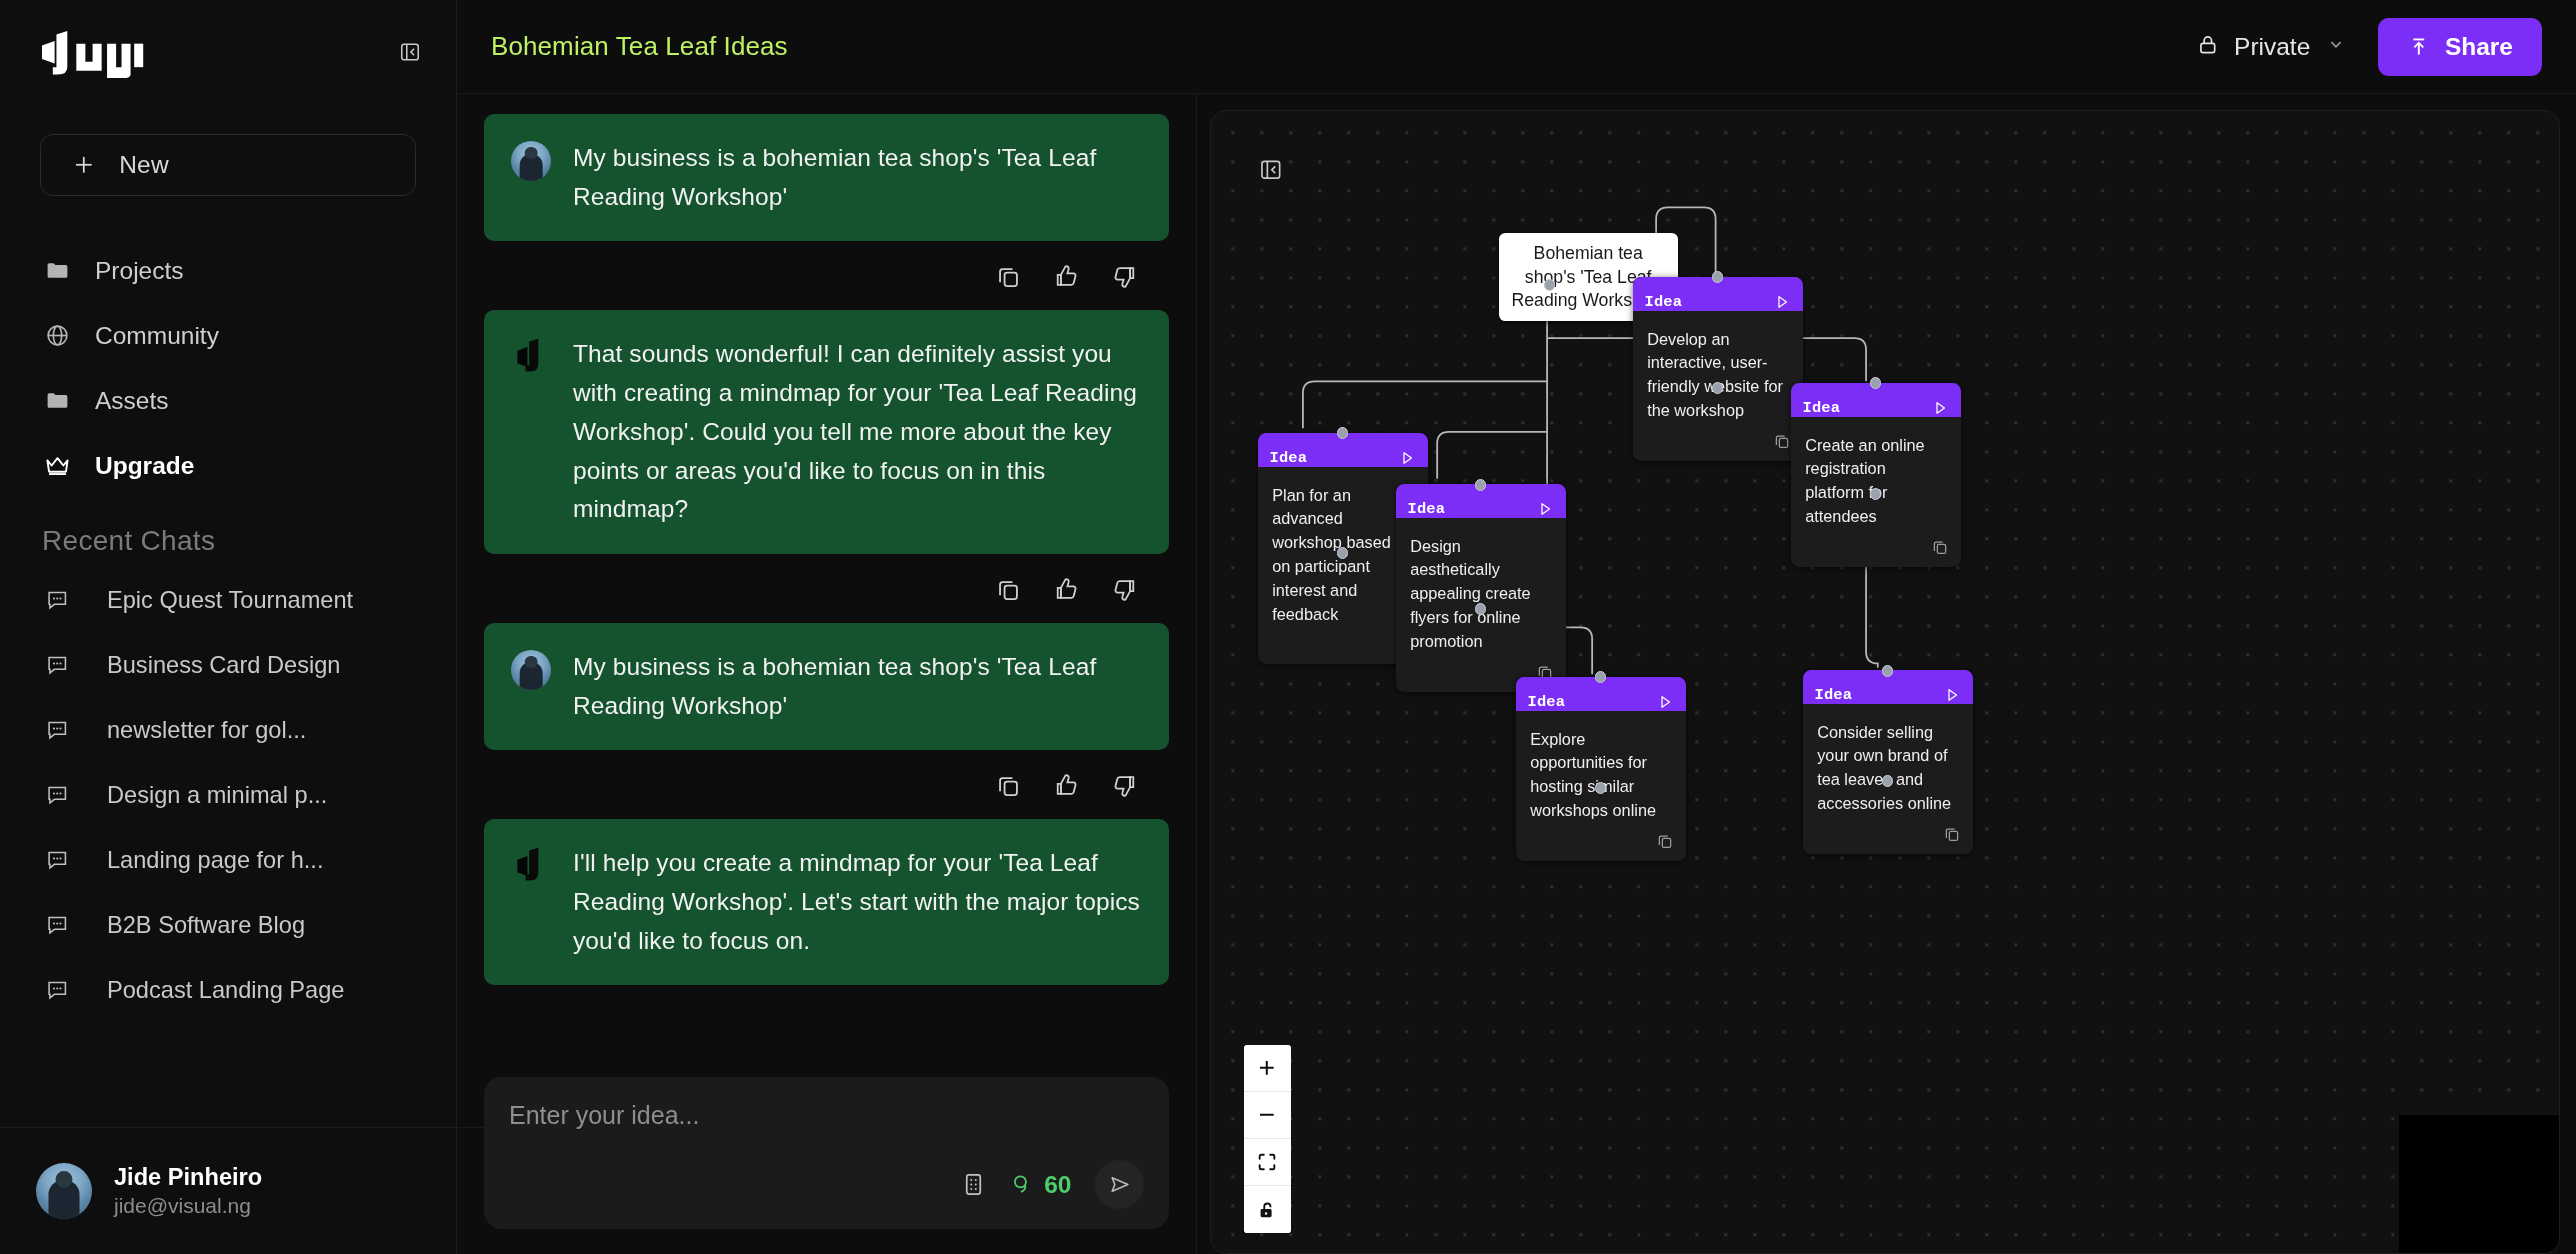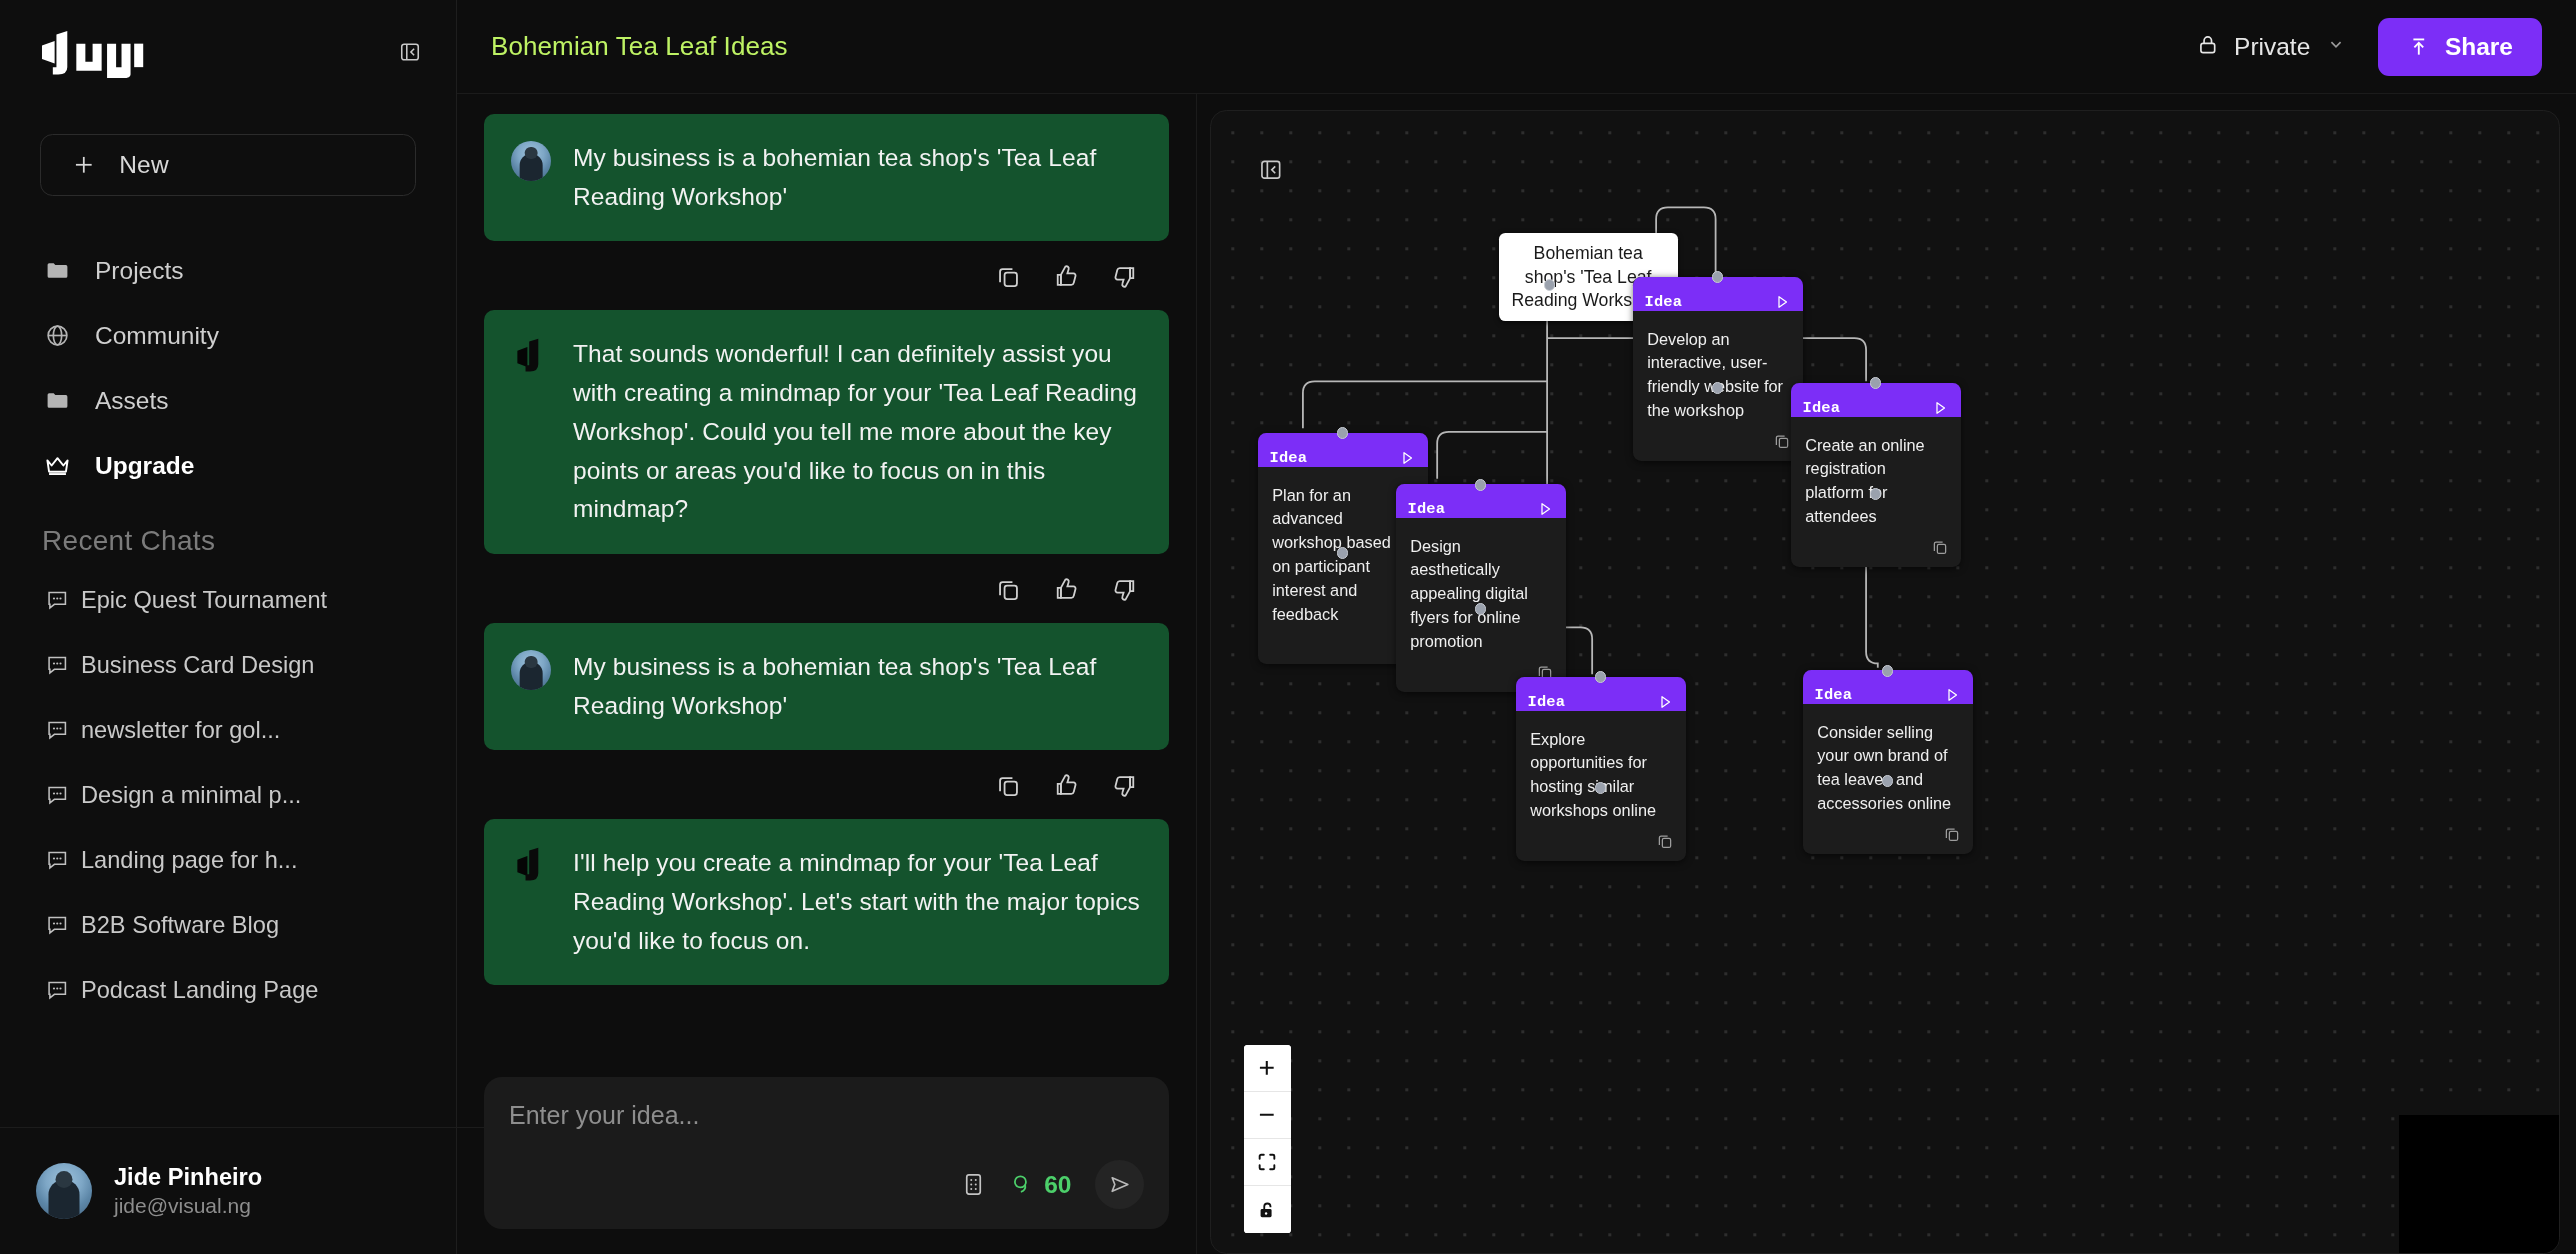--- a/index.html
+++ b/index.html
@@ -39,21 +39,21 @@
     height: 65px; display: flex; align-items: center; gap: 22px;
     padding-left: 42px; color: #cfcfcf; font-size: 24.5px; cursor: pointer;
   }
   .nav-item.bright { color: #ffffff; font-weight: 600; }
   .nav-icon { width: 31px; display: flex; align-items: center; justify-content: center; }
   .section-label {
     padding: 27px 0 11px 42px; color: #7b7b7b; font-size: 28px; letter-spacing: 0.3px;
   }
   .chat-list { display: flex; flex-direction: column; overflow: hidden; }
   .chat-item {
-    height: 65px; display: flex; align-items: center; gap: 8px;
+    height: 65px; display: flex; align-items: center; gap: 34px;
     padding-left: 42px; color: #c9c9c9; font-size: 23.6px; cursor: pointer;
     white-space: nowrap;
   }
   .sb-footer {
     position: absolute; left: 0; bottom: 0; width: 541px;
     height: 127px; border-top: 0.9px solid #1c1c1c;
     display: flex; align-items: center; padding: 0 36px 0 36px; gap: 22px;
     cursor: pointer;
   }
   .avatar {
@@ -591,21 +591,21 @@
           <div class="port" style="left: 126px; top: 316px;"></div>
           <div class="port" style="left: 126px; top: 436px;"></div>
 
           <div class="idea-node" style="left: 185px; top: 373px;">
             <div class="idea-head">
               <span class="idea-head-label">Idea</span>
               <svg width="18" height="18" viewBox="0 0 24 24" fill="none" stroke="#fff" stroke-width="1.7" stroke-linejoin="round">
                   <path d="M8 5 L18 12 L8 19 Z"></path>
                 </svg>
             </div>
-            <div class="idea-body">Design aesthetically appealing digital flyers for online promotion</div>
+            <div class="idea-body">Design aesthetically appealing create flyers for online promotion</div>
             <div class="idea-foot">
               <svg width="18" height="18" viewBox="0 0 24 24" fill="none" stroke="#9d9d9d" stroke-width="1.7">
                   <rect x="8.5" y="8.5" width="11" height="12" rx="2"></rect>
                   <path d="M15.5 5.5H6.8A2.3 2.3 0 0 0 4.5 7.8v9.4"></path>
                 </svg>
             </div>
           </div>
           <div class="port" style="left: 264px; top: 368px;"></div>
           <div class="port" style="left: 264px; top: 492px;"></div>
 

